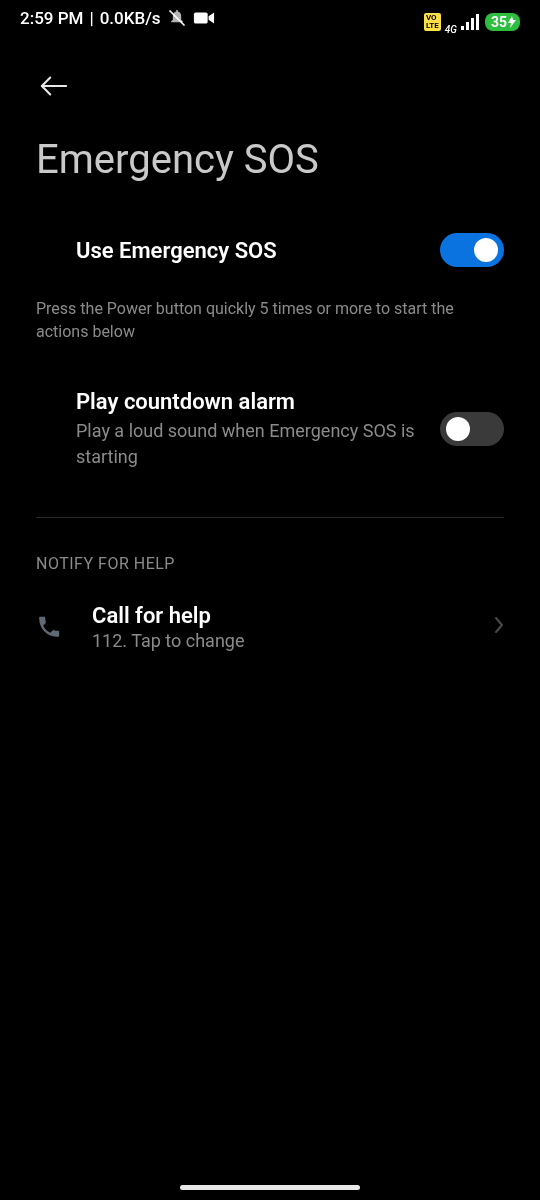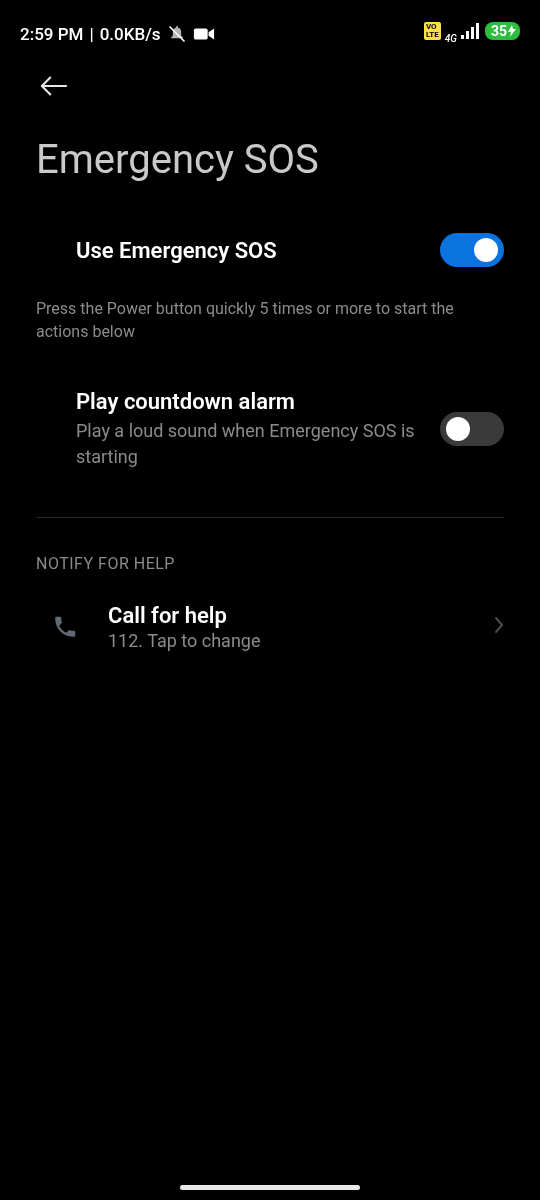--- a/index.html
+++ b/index.html
@@ -10,21 +10,21 @@
     color: #e8e8e8;
     font-family: -apple-system, Roboto, "Segoe UI", Arial, sans-serif;
     overflow: hidden;
     position: relative;
   }
 
   
   .status-bar {
     display: flex;
     justify-content: space-between;
-    align-items: flex-end;
+    align-items: flex-start;
     padding: 8px 20px 0 20px;
     height: 44px;
     font-size: 17px;
     font-weight: 500;
     color: #fff;
   }
   .status-left { display: flex; align-items: center; gap: 6px; }
   .status-right { display: flex; align-items: center; gap: 4px; }
   .status-icon { display: inline-flex; align-items: center; }
   .battery-pill {
@@ -124,21 +124,20 @@
     color: #8b8b8b;
     padding: 36px 36px 10px 36px;
   }
 
   
   .list-item {
     display: flex;
     align-items: center;
     padding: 20px 36px;
     gap: 28px;
-    margin-left: 16px;
   }
   .list-icon { width: 28px; flex-shrink: 0; color: #606a74; display:flex; align-items:center; }
   .list-body { flex: 1; }
   .list-title { font-size: 22px; font-weight: 600; color: #fff; }
   .list-sub { font-size: 18px; color: #8b8b8b; margin-top: 2px; }
   .chevron { color: #4a4a4a; flex-shrink: 0; }
 
   
   .home-indicator {
     position: absolute;

